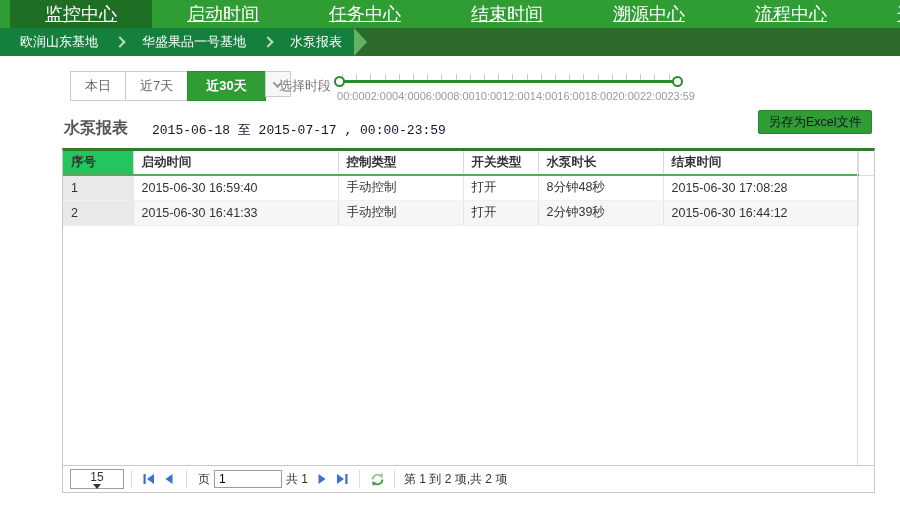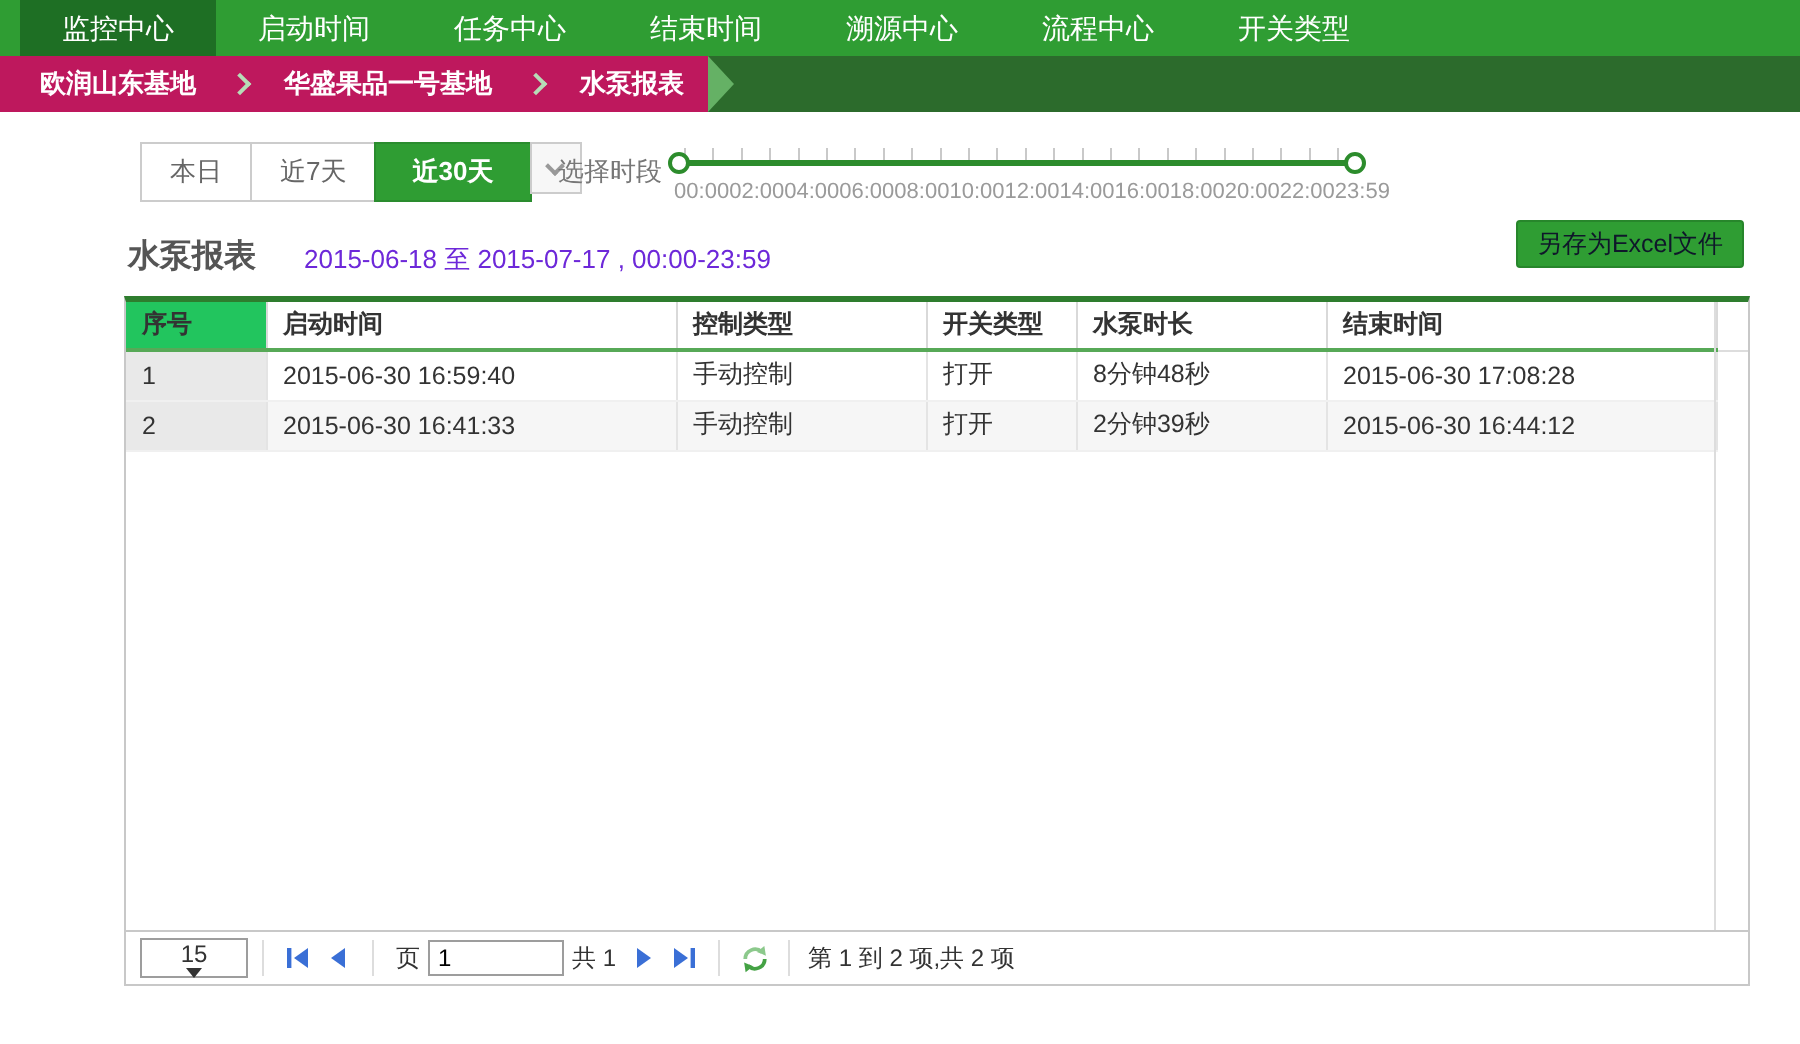--- a/index.html
+++ b/index.html
@@ -3,25 +3,25 @@
 <meta charset="utf-8">
 <style>
   * { box-sizing: border-box; margin: 0; padding: 0; }
   html,body { background:#fff; }
   .screen {
     position: relative; width: 900px; height: 522px; overflow: hidden;
     background: #fff; font-family: "Liberation Sans", "DejaVu Sans", sans-serif;
   }
   
   .navbar { height: 28px; background: #2f9d33; display: flex; padding-left: 10px; }
-  .nav-item { line-height: 28px; padding: 0 21px; color: #fff; font-size: 14px; cursor: pointer; white-space: nowrap; }
+  .nav-item { line-height: 28px; padding: 0 35px; color: #fff; font-size: 18px; cursor: pointer; white-space: nowrap; text-decoration: underline; }
   .nav-item.active { background: #1e6f24; }
   
   .breadcrumb { height: 28px; background: #2c6b2c; display: flex; align-items: stretch; }
-  .crumbs { display: flex; align-items: center; background: #be185d; padding-left: 8px; font-weight: bold; }
+  .crumbs { display: flex; align-items: center; background: #15803d; padding-left: 8px; }
   .crumb { color: #fff; font-size: 13px; line-height: 28px; padding: 0 12px; cursor: pointer; white-space: nowrap; }
   .chev { width: 8px; height: 8px; border-top: 2px solid #b7dcb7; border-right: 2px solid #b7dcb7; transform: rotate(45deg); margin: 0 6px; flex: 0 0 auto; }
   .crumb-tail { width: 0; height: 0; border-top: 14px solid transparent; border-bottom: 14px solid transparent; border-left: 13px solid #65b165; }
   
   .filters { position: absolute; left: 70px; top: 71px; display: flex; }
   .range-buttons { display: flex; }
   .fbtn { height: 30px; padding: 0 14px; border: 1px solid #ccc; background: #fff; color: #666;
           font-size: 13px; margin-right: -1px; cursor: pointer; font-family: inherit; }
   .fbtn.active { background: #2f9d33; border-color: #2a8c2e; color: #fff; font-weight: bold; padding: 0 18px; }
   .dbtn { width: 26px; height: 26px; border: 1px solid #ccc; background: #f7f7f7; cursor: pointer;
@@ -33,21 +33,21 @@
   .ticks { position: absolute; left: 4px; right: 4px; top: 1px; height: 6px;
            background: repeating-linear-gradient(90deg, #c9c9c9 0 1px, transparent 1px 14.2px); }
   .track { position: absolute; left: 0; right: 0; top: 7px; height: 3px; background: #2c8c2c; border-radius: 2px; }
   .handle { position: absolute; top: 3px; width: 11px; height: 11px; background: #fff;
             border: 2px solid #2c8c2c; border-radius: 50%; cursor: grab; }
   .handle.hl { left: -4px; } .handle.hr { right: -4px; }
   .time-scale { position: absolute; left: 323px; top: 90px; width: 386px; display: flex;
                 justify-content: center; font-size: 11px; color: #9a9a9a; white-space: nowrap; }
   
   .report-title { position: absolute; left: 64px; top: 118px; font-size: 16px; font-weight: bold; color: #555; }
-  .report-range { position: absolute; left: 152px; top: 121px; font-size: 13px; color: #6d28d9; }
+  .report-range { position: absolute; left: 152px; top: 121px; font-size: 13px; color: #0f172a; font-family: Liberation Mono, monospace; }
   .excel-btn { position: absolute; left: 758px; top: 110px; width: 114px; height: 24px;
                background: #2f9d33; color: #0f172a; border: 1px solid #27862b; border-radius: 2px;
                font-size: 12.5px; cursor: pointer; font-family: inherit; }
   
   .grid { position: absolute; left: 62px; top: 148px; width: 813px; height: 345px; background: #fff;
           border: 1px solid #c8c8c8; border-top: 3px solid #2e7d2e; }
   .grid table { border-collapse: collapse; table-layout: fixed; width: 811px; font-size: 12.5px; color: #333; }
   .grid th { height: 24px; text-align: left; font-weight: bold; padding: 0 8px;
              border-right: 1px solid #d9d9d9; border-bottom: 2px solid #57a957; background: #fff; white-space: nowrap; overflow: hidden; }
   .grid th.seq { background: #22c55e; }

